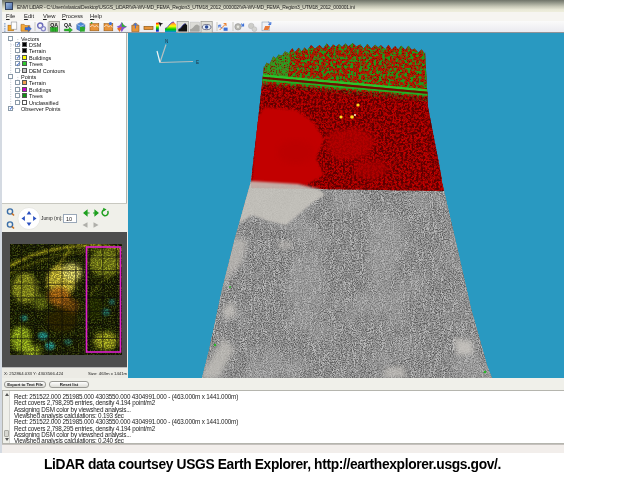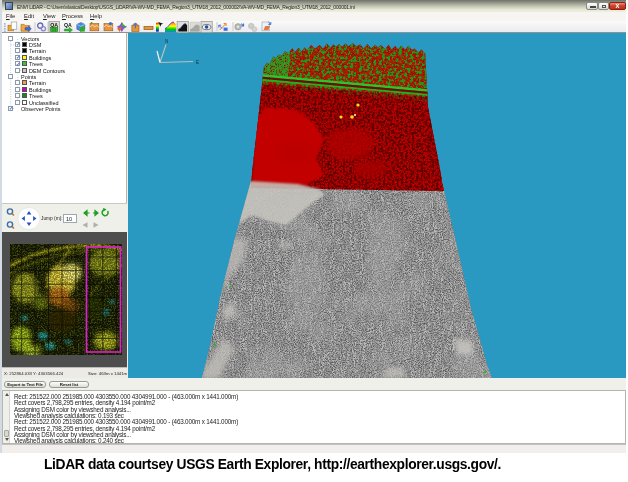--- a/index.html
+++ b/index.html
@@ -1,17 +1,17 @@
 <!DOCTYPE html>
 <html><head>
 <meta charset="utf-8">
 <style>
 * { margin:0; padding:0; box-sizing:border-box; }
 html,body { width:628px; height:482px; background:#ffffff; font-family:"Liberation Sans",sans-serif; }
-#page { position:relative; width:628px; height:482px; overflow:hidden; background:#fff; }
+#page { position:relative; width:564px; height:482px; overflow:hidden; background:#fff; }
 #win { position:absolute; left:0; top:0; width:626px; height:453px; border-left:2px solid #d4dae2; border-right:2px solid #d4dae2; background:#f0efe9; }
 
 #titlebar { position:absolute; left:0; top:0; width:624px; height:12px;
   background:linear-gradient(#6f7368 0%, #8b8f82 18%, #c8c9b8 55%, #e8e8d6 80%, #eeeedd 100%); }
 #title-ico { position:absolute; left:3px; top:2px; width:8px; height:8px; background:linear-gradient(135deg,#9ab6e0,#4a6ea8); border:1px solid #36425c; }
 #title-txt { position:absolute; left:15px; top:3.5px; font-size:5px; letter-spacing:-0.18px; color:#1c1c1c; white-space:nowrap; }
 .wbtn { position:absolute; top:2px; height:8px; border:1px solid #8a8a85; border-radius:2px; background:linear-gradient(#fdfdfc,#d8d8d2); }
 #btn-min { left:584px; width:12px; }
 #btn-max { left:596px; width:11px; }
 #btn-close { left:607px; width:17px; background:linear-gradient(#ef9180,#d0422c 45%,#bf3018); border-color:#8c2013; }

